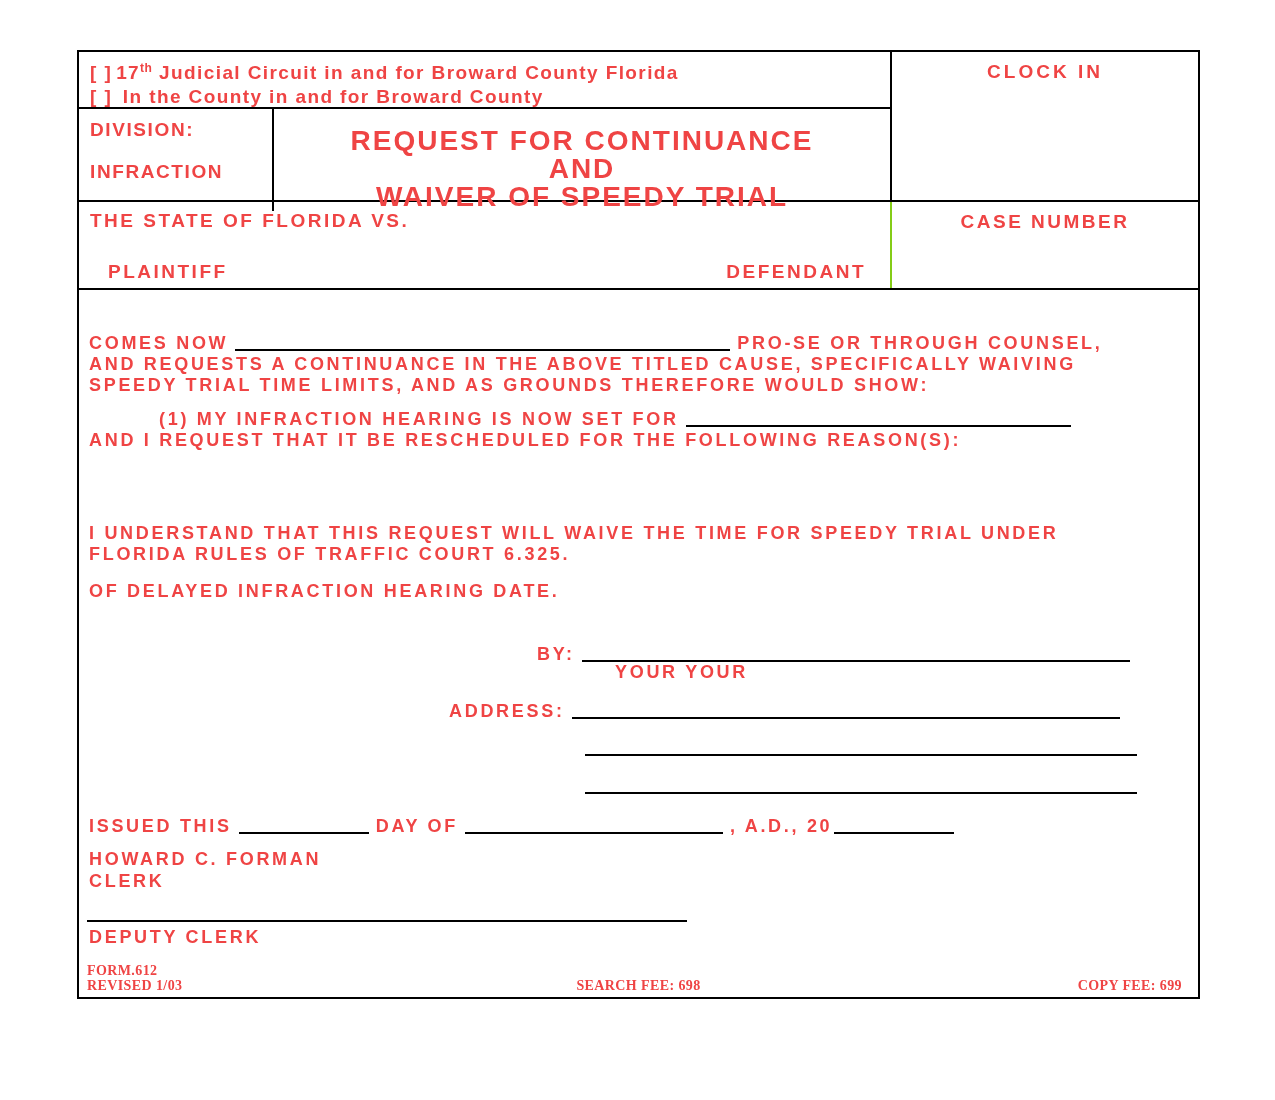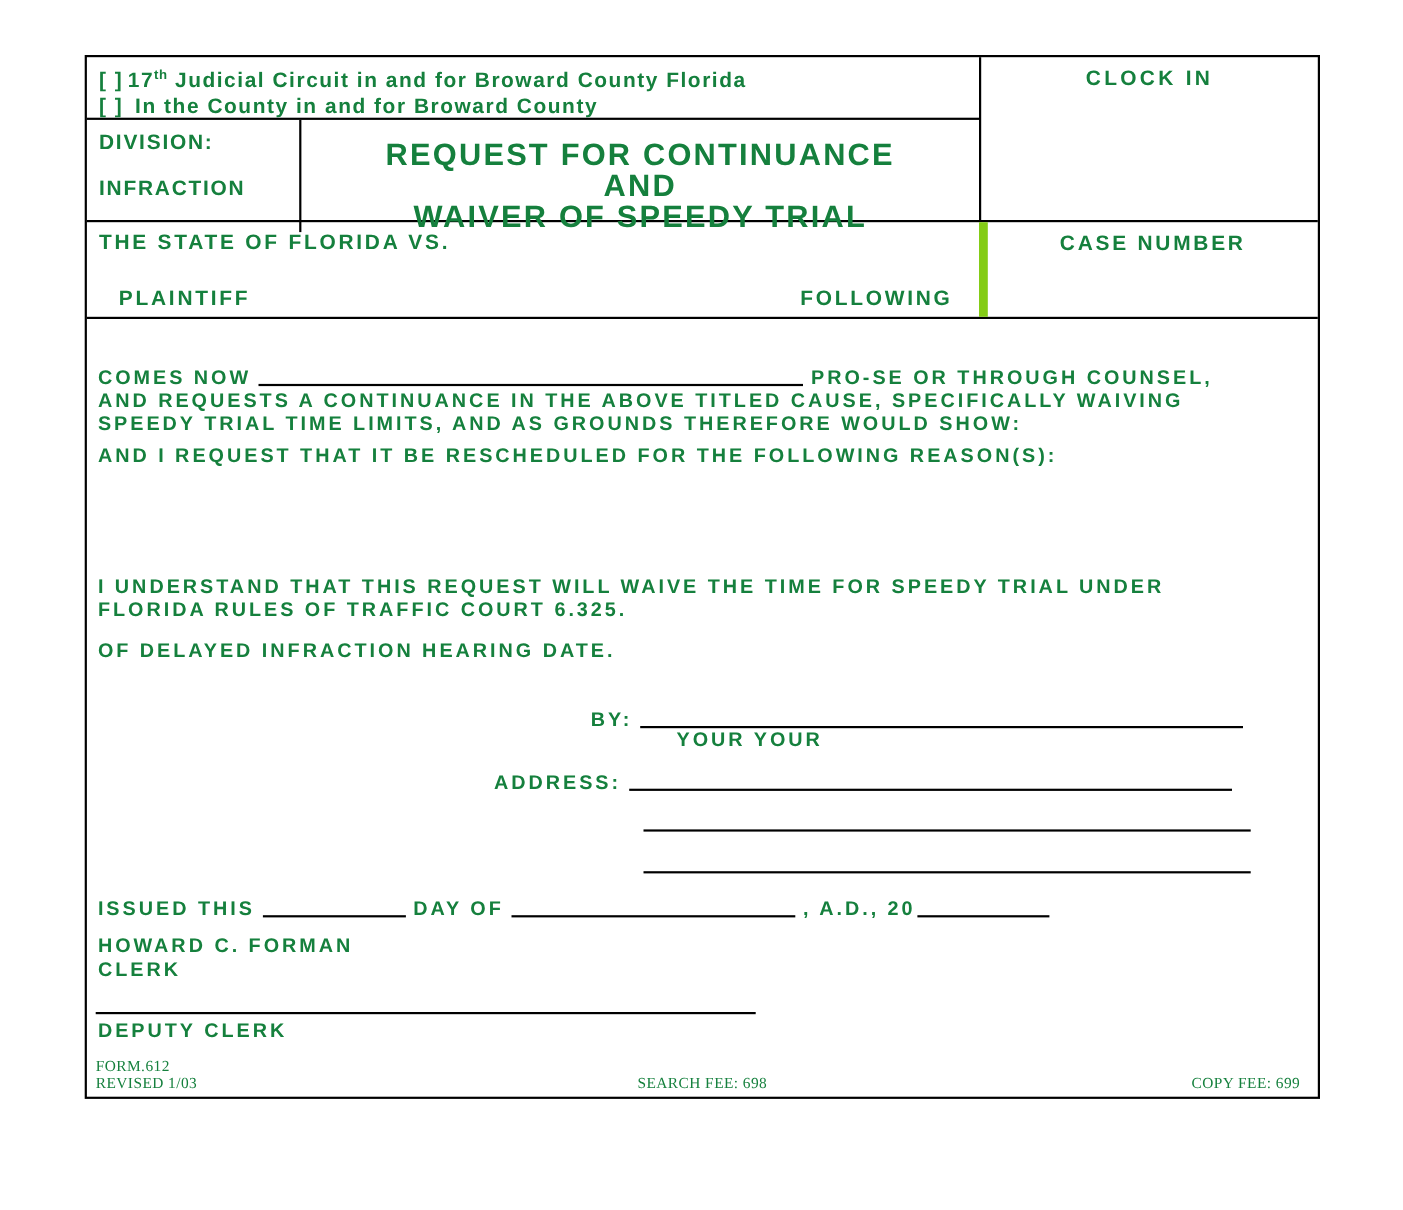--- a/index.html
+++ b/index.html
@@ -1,19 +1,19 @@
 <!DOCTYPE html>
 <html><head>
 <meta charset="utf-8">
 <style>
   * { margin:0; padding:0; box-sizing:content-box; }
   html,body { background:#ffffff; }
   .page {
     position:relative; width:1275px; height:1100px; background:#ffffff;
-    font-family:"Liberation Sans","DejaVu Sans",sans-serif; color:#15803d;
+    font-family:"Liberation Sans","DejaVu Sans",sans-serif; color:#ef4444;
   }
   .form {
     position:absolute; left:77px; top:50px; width:1119px; height:945px;
     border:2px solid #000;
   }
   
   .header-flex { display:flex; height:148px; border-bottom:2px solid #000; }
   .header-left { width:811px; border-right:2px solid #000; display:flex; flex-direction:column; }
   .check-row {
     height:51px; border-bottom:2px solid #000; padding:4px 0 0 11px;
@@ -30,21 +30,21 @@
   .title-cell {
     flex:1; text-align:center; padding-top:18px;
     font-size:28px; font-weight:bold; letter-spacing:2px; line-height:28px; white-space:nowrap;
   }
   .clockin-cell {
     flex:1; text-align:center; padding-top:9px;
     font-size:19px; font-weight:bold; letter-spacing:3px;
   }
   
   .state-flex { display:flex; height:86px; border-bottom:2px solid #000; }
-  .state-cell { width:811px; border-right:8px solid #84cc16; position:relative;
+  .state-cell { width:811px; border-right:2px solid #84cc16; position:relative;
     font-size:19px; font-weight:bold; letter-spacing:2.5px; white-space:nowrap; }
   .state-vs { position:absolute; left:11px; top:8px; }
   .plaintiff { position:absolute; left:29px; bottom:5px; }
   .defendant { position:absolute; right:24px; bottom:5px; }
   .case-cell { flex:1; text-align:center; padding-top:9px;
     font-size:19px; font-weight:bold; letter-spacing:2.5px; }
   
   .body-cell { position:relative; height:707px;
     font-size:18px; font-weight:bold; letter-spacing:2.7px; line-height:21px; }
   .abs { position:absolute; white-space:nowrap; }
@@ -54,21 +54,21 @@
     margin:0 7px; position:relative; top:2px;
   }
   .blank-last { margin-right:0; }
   .w495 { width:495px; } .w385 { width:385px; }
   .w548 { width:548px; } .w132 { width:130px; }
   .w262 { width:258px; } .w125 { width:120px; margin-left:2px; }
   .hr-blank { position:absolute; height:18px; border-bottom:2px solid #000; }
   .caption { letter-spacing:2.7px; }
   
   .footer-text { font-family:"Liberation Serif","DejaVu Serif",serif;
-    font-weight:normal; font-size:14px; letter-spacing:0.4px; line-height:15px; }
+    font-weight:bold; font-size:14px; letter-spacing:0.4px; line-height:15px; }
   .footer-center { left:0; width:100%; text-align:center; }
   .footer-right { right:16px; }
 </style>
 </head>
 <body>
 
 <div class="page">
   <div class="form">
 
     <div class="header-flex">
@@ -91,36 +91,37 @@
       </div>
       <div class="clockin-cell">
         <span>CLOCK IN</span>
       </div>
     </div>
 
     <div class="state-flex">
       <div class="state-cell">
         <div class="state-vs">THE STATE OF FLORIDA VS.</div>
         <div class="plaintiff">PLAINTIFF</div>
-        <div class="defendant">FOLLOWING</div>
+        <div class="defendant">DEFENDANT</div>
       </div>
       <div class="case-cell">
         <span>CASE NUMBER</span>
       </div>
     </div>
 
     <div class="body-cell">
 
       <div class="abs" style="left:10px; top:38px;">
         <div><span>COMES NOW</span><span class="blank w495"></span><span>PRO-SE OR THROUGH COUNSEL,</span></div>
         <div>AND REQUESTS A CONTINUANCE IN THE ABOVE TITLED CAUSE, SPECIFICALLY WAIVING</div>
         <div>SPEEDY TRIAL TIME LIMITS, AND AS GROUNDS THEREFORE WOULD SHOW:</div>
       </div>
 
       <div class="abs" style="left:10px; top:114px;">
+        <div class="indent1"><span>(1) MY INFRACTION HEARING IS NOW SET FOR</span><span class="blank w385 blank-last"></span></div>
         <div>AND I REQUEST THAT IT BE RESCHEDULED FOR THE FOLLOWING REASON(S):</div>
       </div>
 
       <div class="abs" style="left:10px; top:233px;">
         <div>I UNDERSTAND THAT THIS REQUEST WILL WAIVE THE TIME FOR SPEEDY TRIAL UNDER</div>
         <div>FLORIDA RULES OF TRAFFIC COURT 6.325.</div>
       </div>
 
       <div class="abs" style="left:10px; top:291px;">
         <div>OF DELAYED INFRACTION HEARING DATE.</div>

